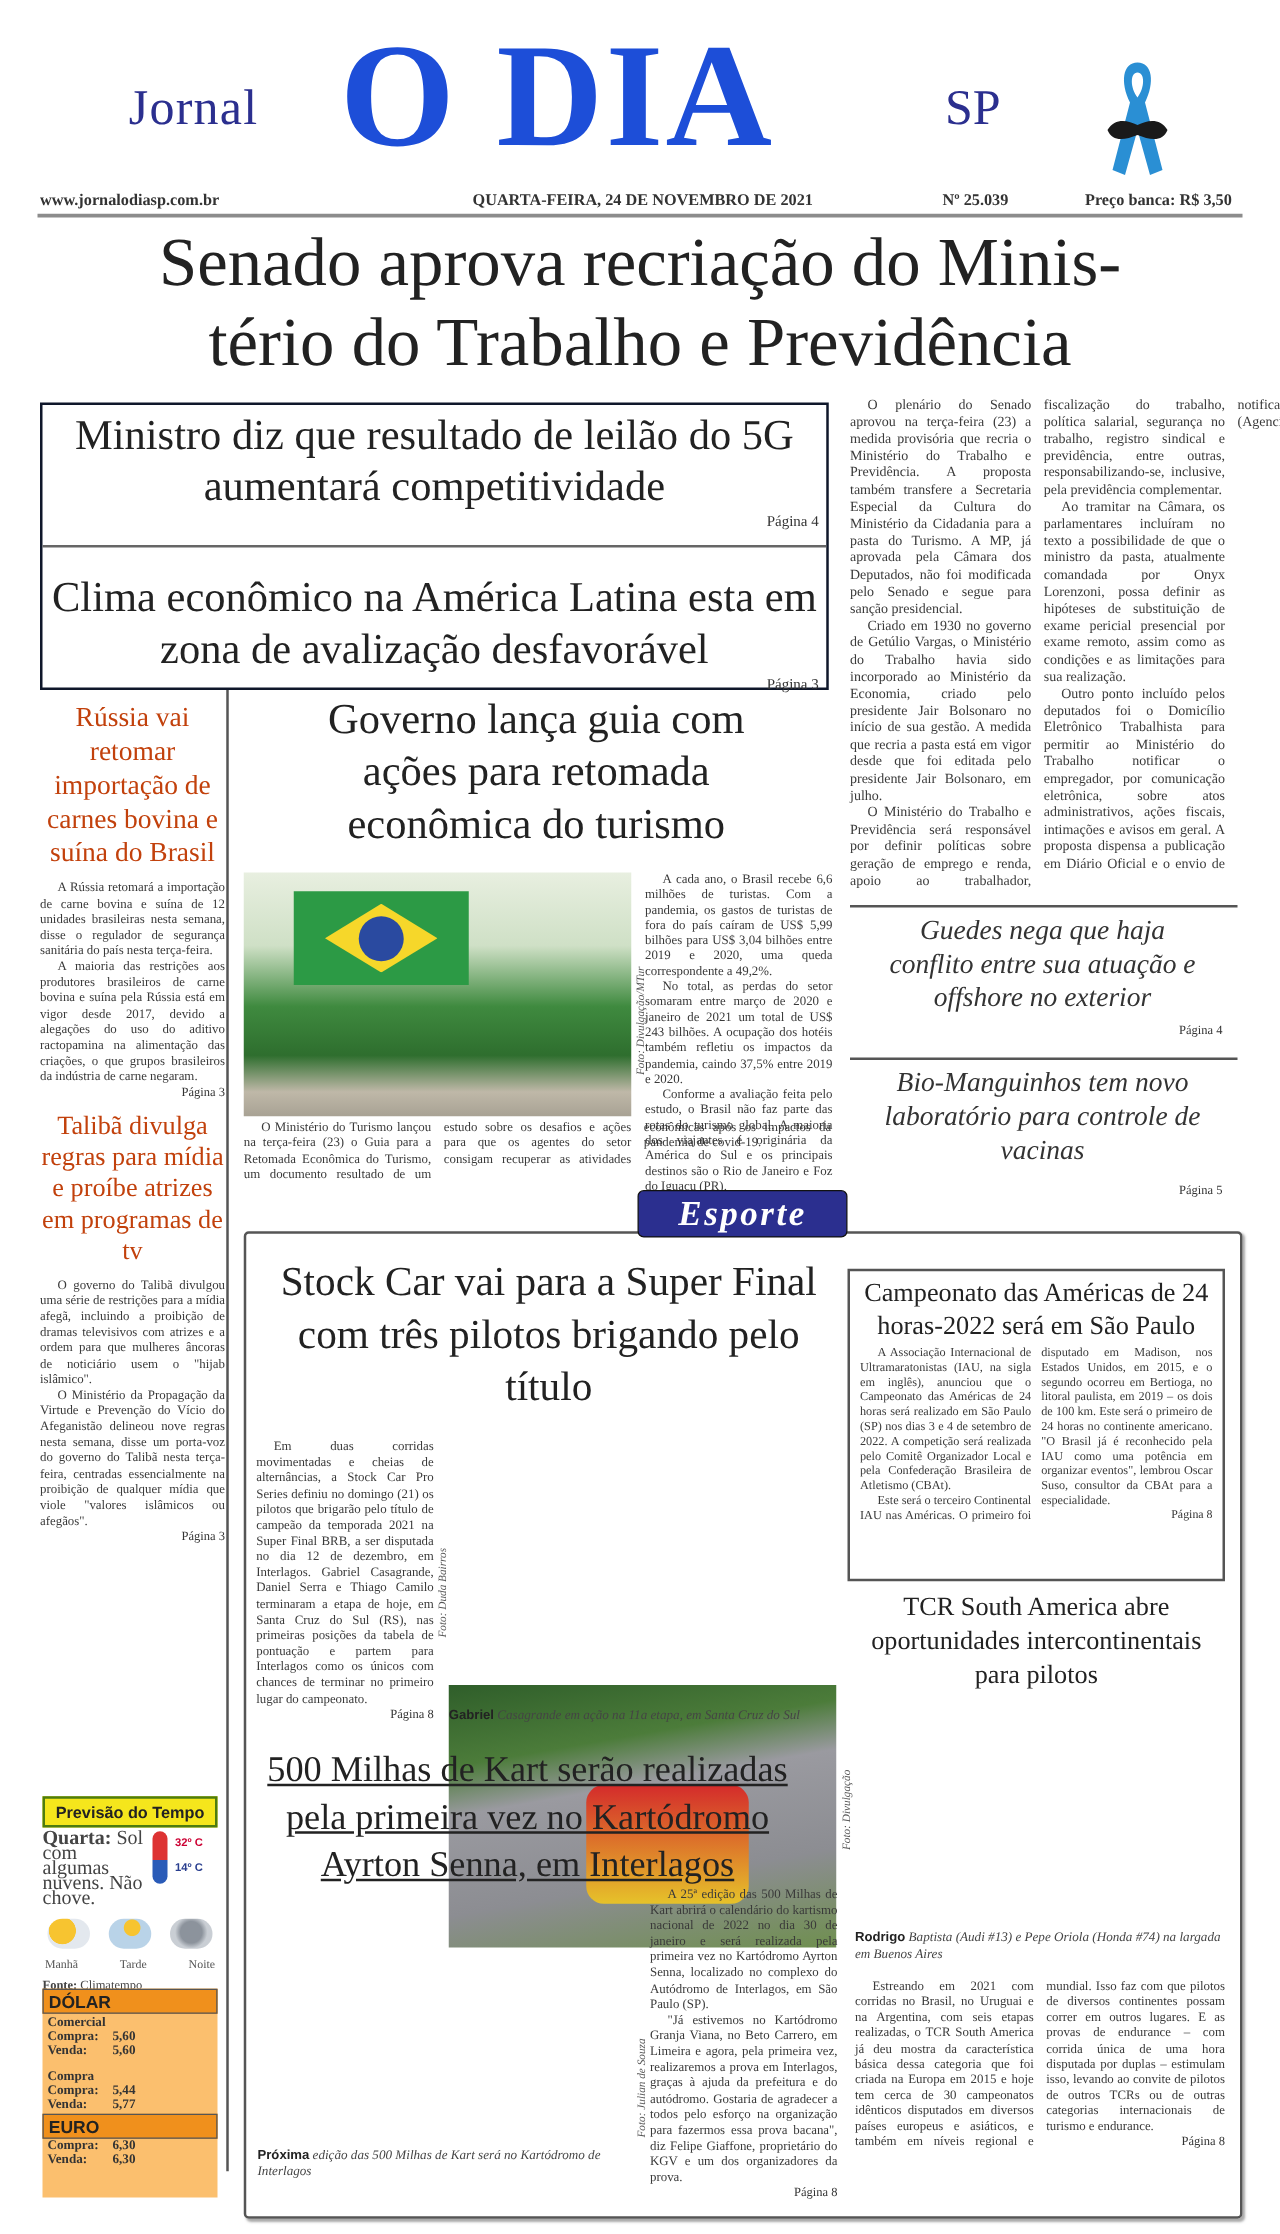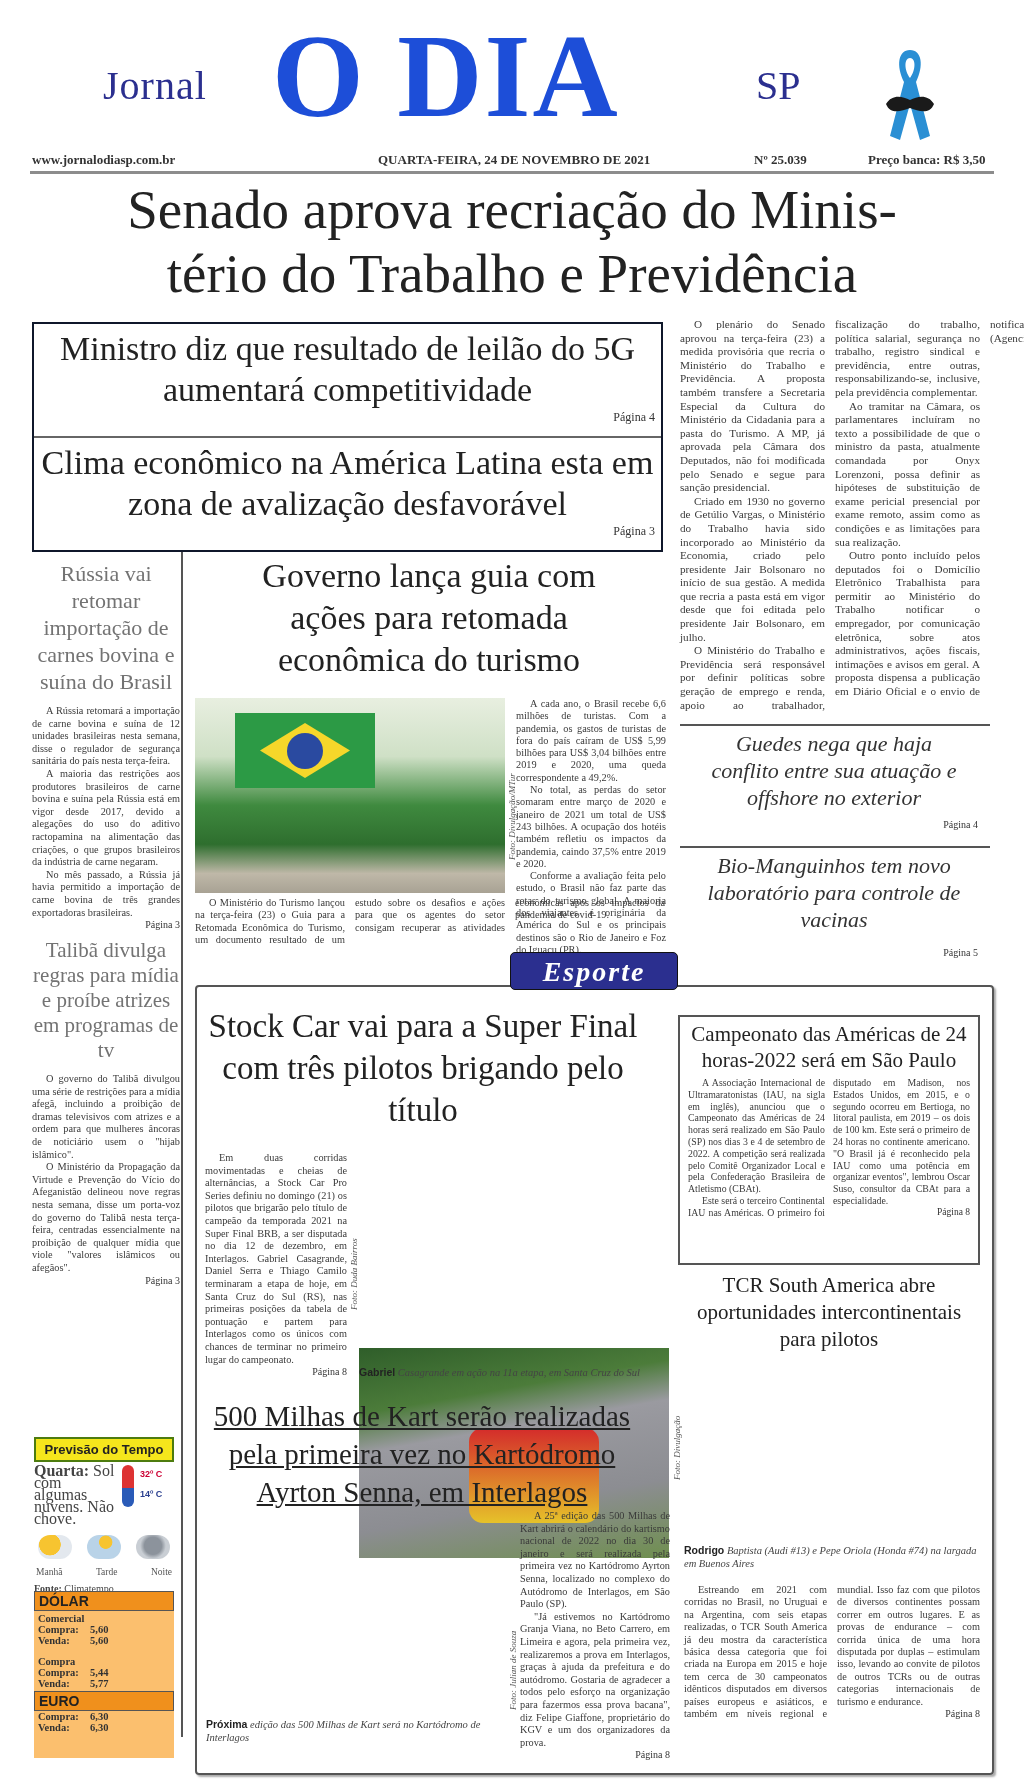--- a/index.html
+++ b/index.html
@@ -26,21 +26,21 @@
 
   
   .body-text { font-size: 11.2px; line-height: 13.6px; text-align: justify; color: #3a3a3a; text-indent: 14px; }
   .cols2 { column-count: 2; column-gap: 10px; }
 
   .rule-h { background: #555; height: 2px; }
   .italic-head { font-style: italic; text-align: center; font-size: 22px; line-height: 27px; color: #333; }
 
   
   .left-col { left: 32px; top: 552px; width: 148px; }
-  .left-head { text-align: center; font-size: 22px; line-height: 27px; color: #737373; margin: 8px 0 10px; }
+  .left-head { text-align: center; font-size: 22px; line-height: 27px; color: #c2410c; margin: 8px 0 10px; }
   .vrule { width: 2px; background: #555; }
 
   
   .photo { background: #6d7f5a; position: relative; overflow: hidden; }
   .credit { position: absolute; font-size: 9px; font-style: italic; color: #555; writing-mode: vertical-rl; transform: rotate(180deg); }
   .caption { font-size: 10.5px; line-height: 13px; font-style: italic; color: #444; }
   .caption b { font-style: normal; font-family: "Liberation Sans", sans-serif; color: #222; }
 
   
   .weather-title { background: #f5e61c; border: 2px solid #4d7c0f; font-family: "Liberation Sans", sans-serif; font-weight: bold; font-size: 13px; text-align: center; padding: 3px 0; color: #222; }
@@ -79,21 +79,21 @@
   <div>tério do Trabalho e Previdência</div>
 </div>
 
 <div class="abs box-heads">
   <div style="height:112px;">
     <div class="box-head" style="padding:4px 20px 0;">Ministro diz que resultado de leilão do 5G aumentará competitividade</div>
     <div class="pg">Página 4</div>
   </div>
   <div class="box-divider"></div>
   <div style="height:112px;">
-    <div class="box-head" style="padding:4px 2px 0;">Clima econômico na América Latina esta em zona de avalização desfavorável</div>
+    <div class="box-head" style="padding:20px 2px 0;">Clima econômico na América Latina esta em zona de avalização desfavorável</div>
     <div class="pg">Página 3</div>
   </div>
 </div>
 
 <div class="abs cols2" style="left:680px; top:318px; width:300px; height:400px;">
   <p class="body-text">O plenário do Senado aprovou na terça-feira (23) a medida provisória que recria o Ministério do Trabalho e Previdência. A proposta também transfere a Secretaria Especial da Cultura do Ministério da Cidadania para a pasta do Turismo. A MP, já aprovada pela Câmara dos Deputados, não foi modificada pelo Senado e segue para sanção presidencial.</p>
   <p class="body-text">Criado em 1930 no governo de Getúlio Vargas, o Ministério do Trabalho havia sido incorporado ao Ministério da Economia, criado pelo presidente Jair Bolsonaro no início de sua gestão. A medida que recria a pasta está em vigor desde que foi editada pelo presidente Jair Bolsonaro, em julho.</p>
   <p class="body-text">O Ministério do Trabalho e Previdência será responsável por definir políticas sobre geração de emprego e renda, apoio ao trabalhador, fiscalização do trabalho, política salarial, segurança no trabalho, registro sindical e previdência, entre outras, responsabilizando-se, inclusive, pela previdência complementar.</p>
   <p class="body-text">Ao tramitar na Câmara, os parlamentares incluíram no texto a possibilidade de que o ministro da pasta, atualmente comandada por Onyx Lorenzoni, possa definir as hipóteses de substituição de exame pericial presencial por exame remoto, assim como as condições e as limitações para sua realização.</p>
   <p class="body-text">Outro ponto incluído pelos deputados foi o Domicílio Eletrônico Trabalhista para permitir ao Ministério do Trabalho notificar o empregador, por comunicação eletrônica, sobre atos administrativos, ações fiscais, intimações e avisos em geral. A proposta dispensa a publicação em Diário Oficial e o envio de notificação pelos Correios. (Agencia Brasil)</p>
@@ -109,21 +109,20 @@
   <div class="italic-head" style="padding:0 16px;">Bio-Manguinhos tem novo laboratório para controle de vacinas</div>
   <div class="pg" style="font-size:10px; margin-top:14px;">Página 5</div>
 </div>
 
 <div class="abs vrule" style="left:181px; top:552px; height:1185px;"></div>
 <div class="abs left-col">
   <div>
     <div class="left-head">Rússia vai retomar importação de carnes bovina e suína do Brasil</div>
     <p class="body-text" style="font-size:10.3px; line-height:12.6px;">A Rússia retomará a importação de carne bovina e suína de 12 unidades brasileiras nesta semana, disse o regulador de segurança sanitária do país nesta terça-feira.</p>
     <p class="body-text" style="font-size:10.3px; line-height:12.6px;">A maioria das restrições aos produtores brasileiros de carne bovina e suína pela Rússia está em vigor desde 2017, devido a alegações do uso do aditivo ractopamina na alimentação das criações, o que grupos brasileiros da indústria de carne negaram.</p>
-    <p class="body-text" style="font-size:10.3px; line-height:12.6px;">No mês passado, a Rússia já havia permitido a importação de carne bovina de três grandes exportadoras brasileiras.</p>
     <div class="pg" style="font-size:10px; padding-right:0;">Página 3</div>
   </div>
   <div style="margin-top:4px;">
     <div class="left-head" style="font-size:21px; line-height:25px;">Talibã divulga regras para mídia e proíbe atrizes em programas de tv</div>
     <p class="body-text" style="font-size:10.3px; line-height:12.6px;">O governo do Talibã divulgou uma série de restrições para a mídia afegã, incluindo a proibição de dramas televisivos com atrizes e a ordem para que mulheres âncoras de noticiário usem o "hijab islâmico".</p>
     <p class="body-text" style="font-size:10.3px; line-height:12.6px;">O Ministério da Propagação da Virtude e Prevenção do Vício do Afeganistão delineou nove regras nesta semana, disse um porta-voz do governo do Talibã nesta terça-feira, centradas essencialmente na proibição de qualquer mídia que viole "valores islâmicos ou afegãos".</p>
     <div class="pg" style="font-size:10px; padding-right:0;">Página 3</div>
   </div>
 </div>
 
@@ -203,21 +202,21 @@
 <div class="abs" style="left:516px; top:698px; width:150px;">
   <p class="body-text" style="font-size:10.3px; line-height:12.3px;">A cada ano, o Brasil recebe 6,6 milhões de turistas. Com a pandemia, os gastos de turistas de fora do país caíram de US$ 5,99 bilhões para US$ 3,04 bilhões entre 2019 e 2020, uma queda correspondente a 49,2%.</p>
   <p class="body-text" style="font-size:10.3px; line-height:12.3px;">No total, as perdas do setor somaram entre março de 2020 e janeiro de 2021 um total de US$ 243 bilhões. A ocupação dos hotéis também refletiu os impactos da pandemia, caindo 37,5% entre 2019 e 2020.</p>
   <p class="body-text" style="font-size:10.3px; line-height:12.3px;">Conforme a avaliação feita pelo estudo, o Brasil não faz parte das rotas do turismo global. A maioria dos viajantes é originária da América do Sul e os principais destinos são o Rio de Janeiro e Foz do Iguaçu (PR).</p>
   <div class="pg" style="font-size:10px; padding-right:0;">Página 3</div>
 </div>
 
 <div class="abs sports-box"></div>
 <div class="abs esporte-tab">Esporte</div>
 
-<div class="abs" style="left:188px; top:1005px; width:470px;">
+<div class="abs" style="left:204px; top:1005px; width:470px;">
   <div class="sport-head" style="padding:0 4px;">Stock Car vai para a Super Final com três pilotos brigando pelo título</div>
 </div>
 <div class="abs" style="left:205px; top:1152px; width:142px;">
   <p class="body-text" style="font-size:10.3px; line-height:12.6px;">Em duas corridas movimentadas e cheias de alternâncias, a Stock Car Pro Series definiu no domingo (21) os pilotos que brigarão pelo título de campeão da temporada 2021 na Super Final BRB, a ser disputada no dia 12 de dezembro, em Interlagos. Gabriel Casagrande, Daniel Serra e Thiago Camilo terminaram a etapa de hoje, em Santa Cruz do Sul (RS), nas primeiras posições da tabela de pontuação e partem para Interlagos como os únicos com chances de terminar no primeiro lugar do campeonato.</p>
   <div class="pg" style="font-size:10px; padding-right:0;">Página 8</div>
 </div>
 <div class="abs credit" style="left:349px; top:1160px; height:150px;">Foto: Duda Bairros</div>
 <div class="abs photo" style="left:359px; top:1153px; width:310px; height:210px; background:linear-gradient(170deg, #2f5e2a 0%, #4c7c3a 25%, #9a9aa0 40%, #8c8d92 70%, #6f8f4f 100%);">
   <div style="position:absolute; left:110px; top:80px; width:130px; height:95px; border-radius:14px; background:linear-gradient(#d42b2b, #e6c22a);"></div>
 </div>

